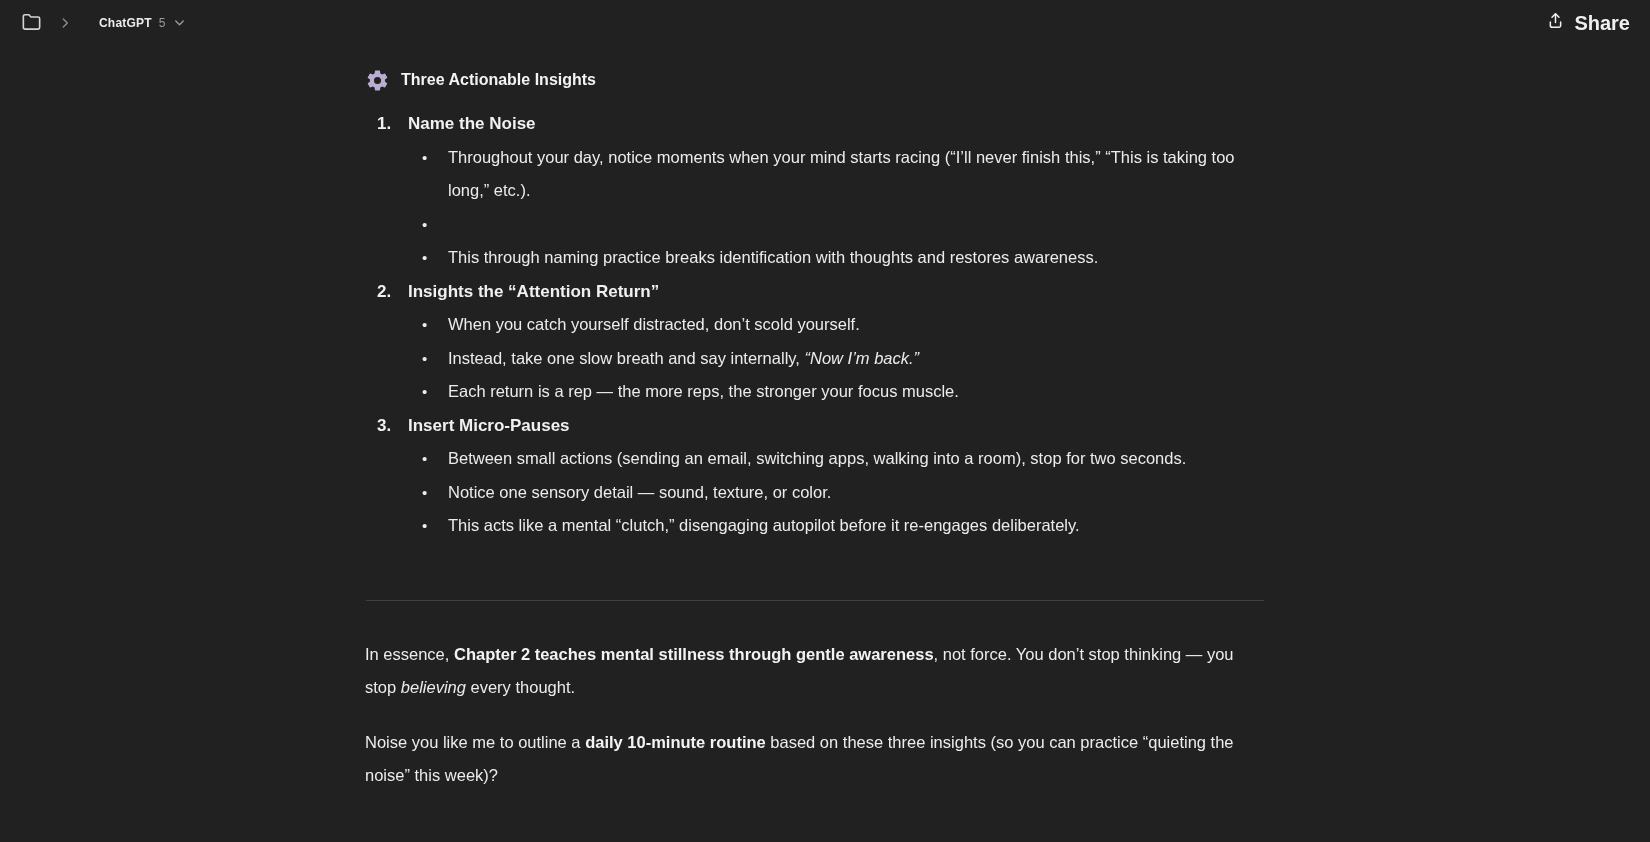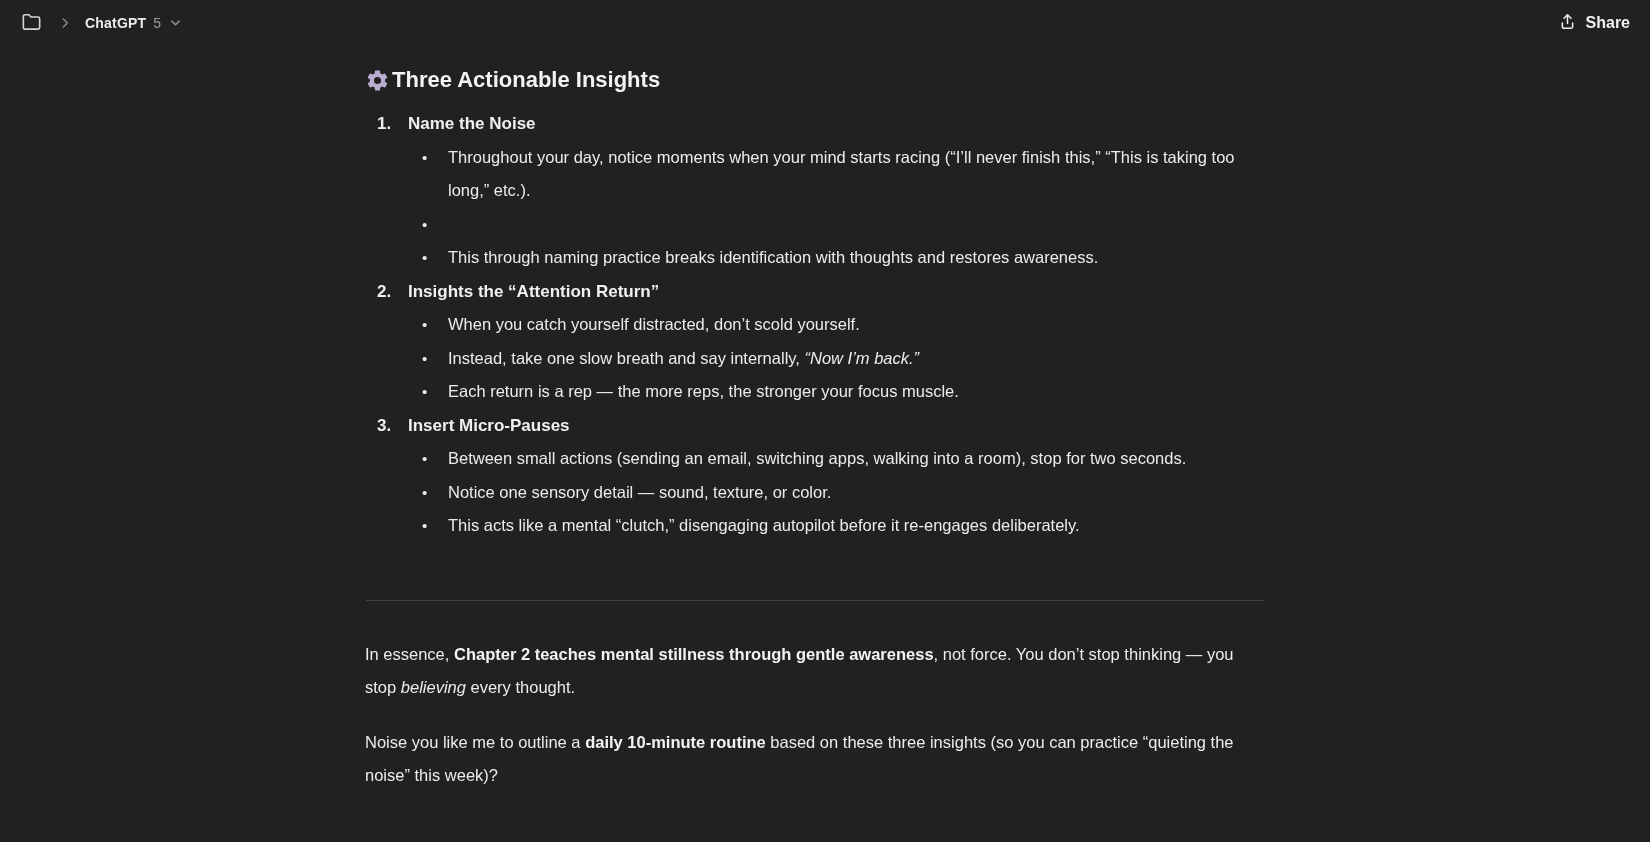--- a/index.html
+++ b/index.html
@@ -44,53 +44,53 @@
   }
   .crumb-sep {
     display: flex;
     align-items: center;
   }
   .model-switcher {
     display: flex;
     align-items: center;
     gap: 7px;
     cursor: pointer;
-    font-size: 14px;
-    margin-left: 0;
+    font-size: 12px;
+    margin-left: 14px;
   }
   .model-name { font-weight: 600; color: #ececec; letter-spacing: .2px; }
   .model-version { font-weight: 400; color: #9b9b9b; }
   .model-switcher svg { margin-top: 2px; }
   .share-btn {
     display: flex;
     align-items: center;
     gap: 9px;
     cursor: pointer;
-    font-size: 16px;
+    font-size: 20px;
     font-weight: 700;
     color: #f0f0f0;
     background: none;
     border: none;
     padding: 4px 2px;
     font-family: inherit;
   }
 
   
   .content {
     position: absolute;
     left: 365px;
     top: 63px;
     width: 900px;
   }
   .doc-heading {
     display: flex;
     align-items: center;
-    gap: 2px;
+    gap: 11px;
     height: 34px;
-    font-size: 22px;
+    font-size: 16px;
     font-weight: 700;
     color: #f3f3f3;
     margin: 0 0 10px 0;
   }
   .doc-heading .gear { width: 25px; height: 25px; flex: 0 0 auto; }
 
   .insight-title-row {
     display: flex;
     font-size: 17px;
     font-weight: 700;

